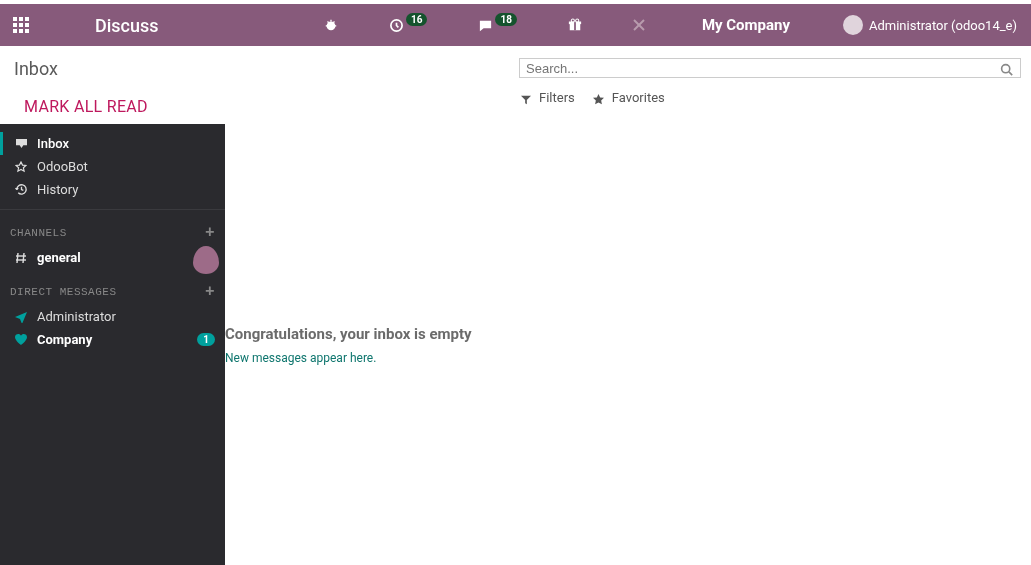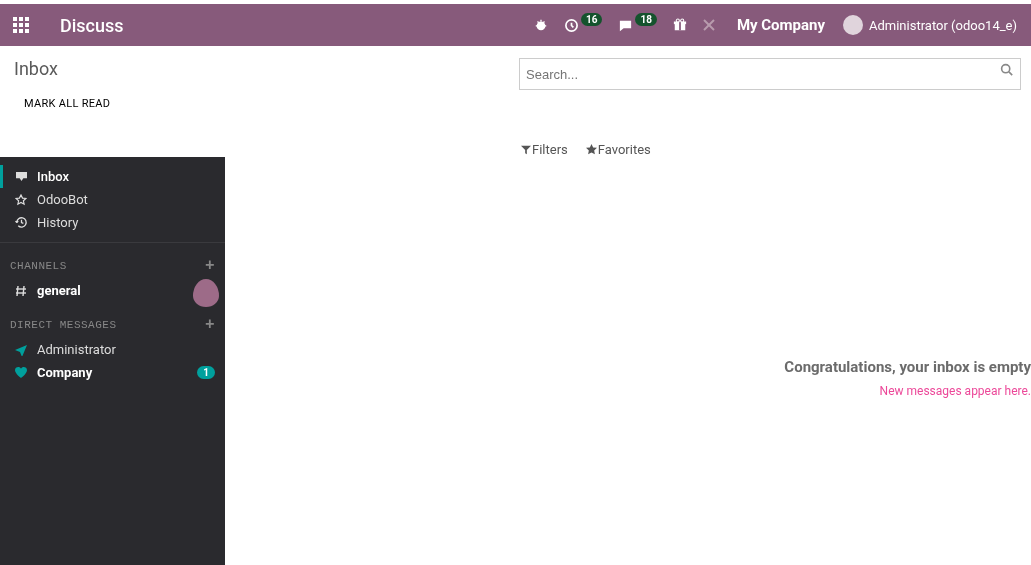--- a/index.html
+++ b/index.html
@@ -1,61 +1,61 @@
 <!DOCTYPE html>
 <html><head>
 <meta charset="utf-8">
 <style>
 * { margin: 0; padding: 0; box-sizing: border-box; }
 body { font-family: -apple-system, BlinkMacSystemFont, "Segoe UI", Roboto, "Helvetica Neue", Arial, sans-serif; font-size: 13px; color: #333; background: #fff; width: 1031px; height: 565px; overflow: hidden; }
 
 
-.navbar { background: #875a7b; height: 42px; display: flex; align-items: center; color: #fff; padding: 0 10px 0 0; margin-top: 4px; }
+.navbar { background: #875a7b; height: 42px; display: flex; align-items: center; color: #fff; padding: 0 10px 0 0; margin-top: 4px; gap: 35px; }
 .navbar-apps { width: 42px; height: 42px; display: flex; align-items: center; justify-content: center; cursor: pointer; }
 .navbar-title { font-size: 18px; padding-left: 18px; font-weight: 500; }
 .navbar-spacer { flex: 1; }
 .navbar-item { display: flex; align-items: center; padding: 0 8px; cursor: pointer; position: relative; }
 .navbar-badge { background: #14532d; color: #fff; font-size: 10px; font-weight: bold; border-radius: 8px; padding: 1px 5px; margin-left: 2px; position: relative; top: -6px; }
 .navbar-company { padding: 0 14px; font-size: 15px; font-weight: bold; }
 .navbar-user { display: flex; align-items: center; gap: 6px; padding: 0 4px; }
 .navbar-avatar { width: 20px; height: 20px; border-radius: 50%; background: #e0d4dc; }
 .navbar-close { color: #aaa; padding: 0 8px; font-size: 14px; }
 
 
 .controlbar { display: flex; align-items: flex-start; padding: 12px 10px 0 14px; }
 .controlbar-left { flex: 0 0 505px; }
 .controlbar-right { flex: 1; }
 .breadcrumb { font-size: 18px; color: #5a5a5a; margin-bottom: 10px; }
-.mark-all { font-size: 11px; color: #000000; letter-spacing: 0.3px; padding: 8px 0 8px 10px; cursor: pointer; }
+.mark-all { font-size: 16px; color: #be185d; letter-spacing: 0.3px; padding: 8px 0 8px 10px; cursor: pointer; }
 .search-wrap { position: relative; margin-bottom: 12px; }
-.search-input { width: 100%; border: 1px solid #ccc; padding: 4px 28px 4px 6px; font-size: 13px; height: 32px; }
+.search-input { width: 100%; border: 1px solid #ccc; padding: 4px 28px 4px 6px; font-size: 13px; height: 20px; }
 .search-icon { position: absolute; right: 8px; top: 5px; color: #888; }
 .filter-row { display: flex; gap: 18px; color: #555; font-size: 13px; padding-left: 2px; }
-.filter-item { display: flex; align-items: center; gap: 1px; cursor: pointer; margin-top: 40px; }
+.filter-item { display: flex; align-items: flex-end; gap: 8px; cursor: pointer; }
 
 
 .main { display: flex; height: calc(100% - 123px); }
 .sidebar { width: 225px; background: #2a2a2e; color: #ccc; padding-top: 8px; font-size: 13px; position: relative; }
 .sb-item { display: flex; align-items: center; padding: 4px 10px 4px 14px; cursor: pointer; gap: 9px; position: relative; }
 .sb-item.active { border-left: 3px solid #00a09d; padding-left: 11px; }
 .sb-item.active .sb-label { color: #fff; font-weight: 500; }
 .sb-item .sb-label { color: #ddd; }
 .sb-item.bold .sb-label { font-weight: bold; color: #fff; }
 .sb-icon { width: 14px; display: flex; align-items: center; justify-content: center; color: #ddd; font-size: 12px; }
 .sb-icon.teal { color: #00a09d; }
 .sb-section { display: flex; align-items: center; justify-content: space-between; padding: 14px 10px 4px 10px; font-size: 11px; color: #888; letter-spacing: 0.5px; font-family: Liberation Mono, monospace; }
 .sb-add { color: #888; font-size: 16px; cursor: pointer; font-weight: bold; }
 .sb-badge { background: #00a09d; color: #fff; font-size: 10px; border-radius: 9px; padding: 1px 6px; margin-left: auto; font-weight: bold;}
 .sb-divider { height: 1px; background: #3a3a3e; margin: 8px 0 0 0; }
 .sb-blob { position: absolute; right: 6px; top: 122px; width: 26px; height: 28px; background: #9d6b88; border-radius: 50% 50% 50% 50% / 60% 60% 40% 40%; }
 
 
-.content { flex: 1; display: flex; flex-direction: column; align-items: flex-end; justify-content: center; color: #666; }
+.content { flex: 1; display: flex; flex-direction: column; align-items: flex-start; justify-content: center; color: #666; }
 .empty-title { font-size: 15px; font-weight: bold; color: #6b6b6b; margin-bottom: 8px; }
-.empty-sub { font-size: 12px; color: #ec4899; }
+.empty-sub { font-size: 12px; color: #0f766e; }
 
 svg { display: block; }
 </style>
 </head>
 <body>
 
 <div class="navbar">
   <div class="navbar-apps">
     <svg width="16" height="16" viewBox="0 0 16 16">
         <rect x="0" y="0" width="4" height="4" fill="#fff"></rect>

